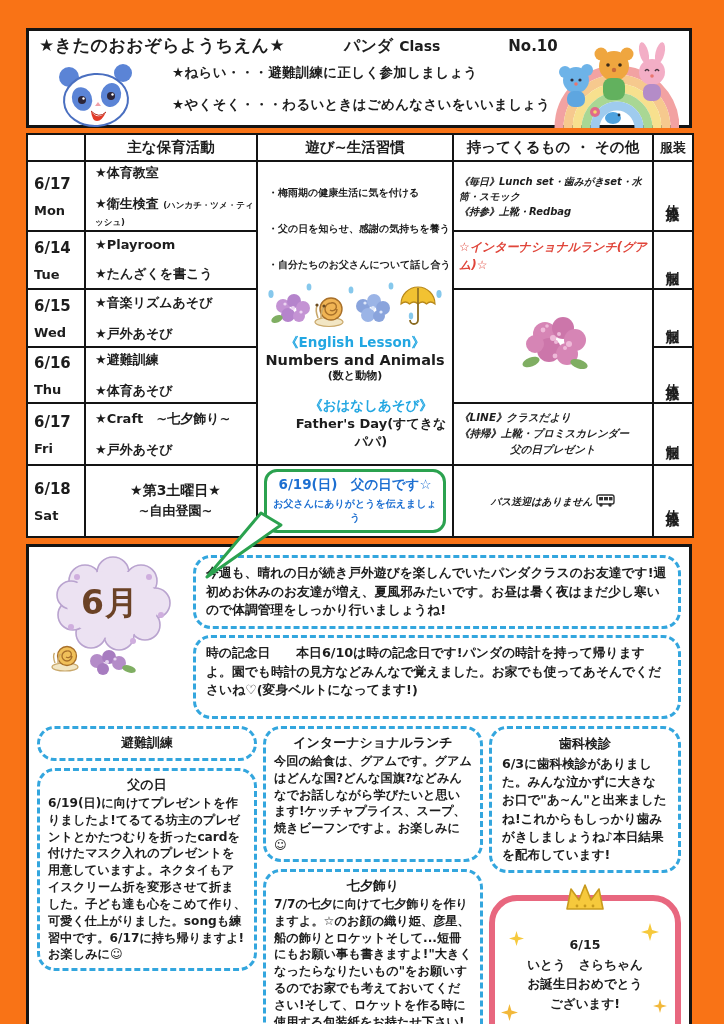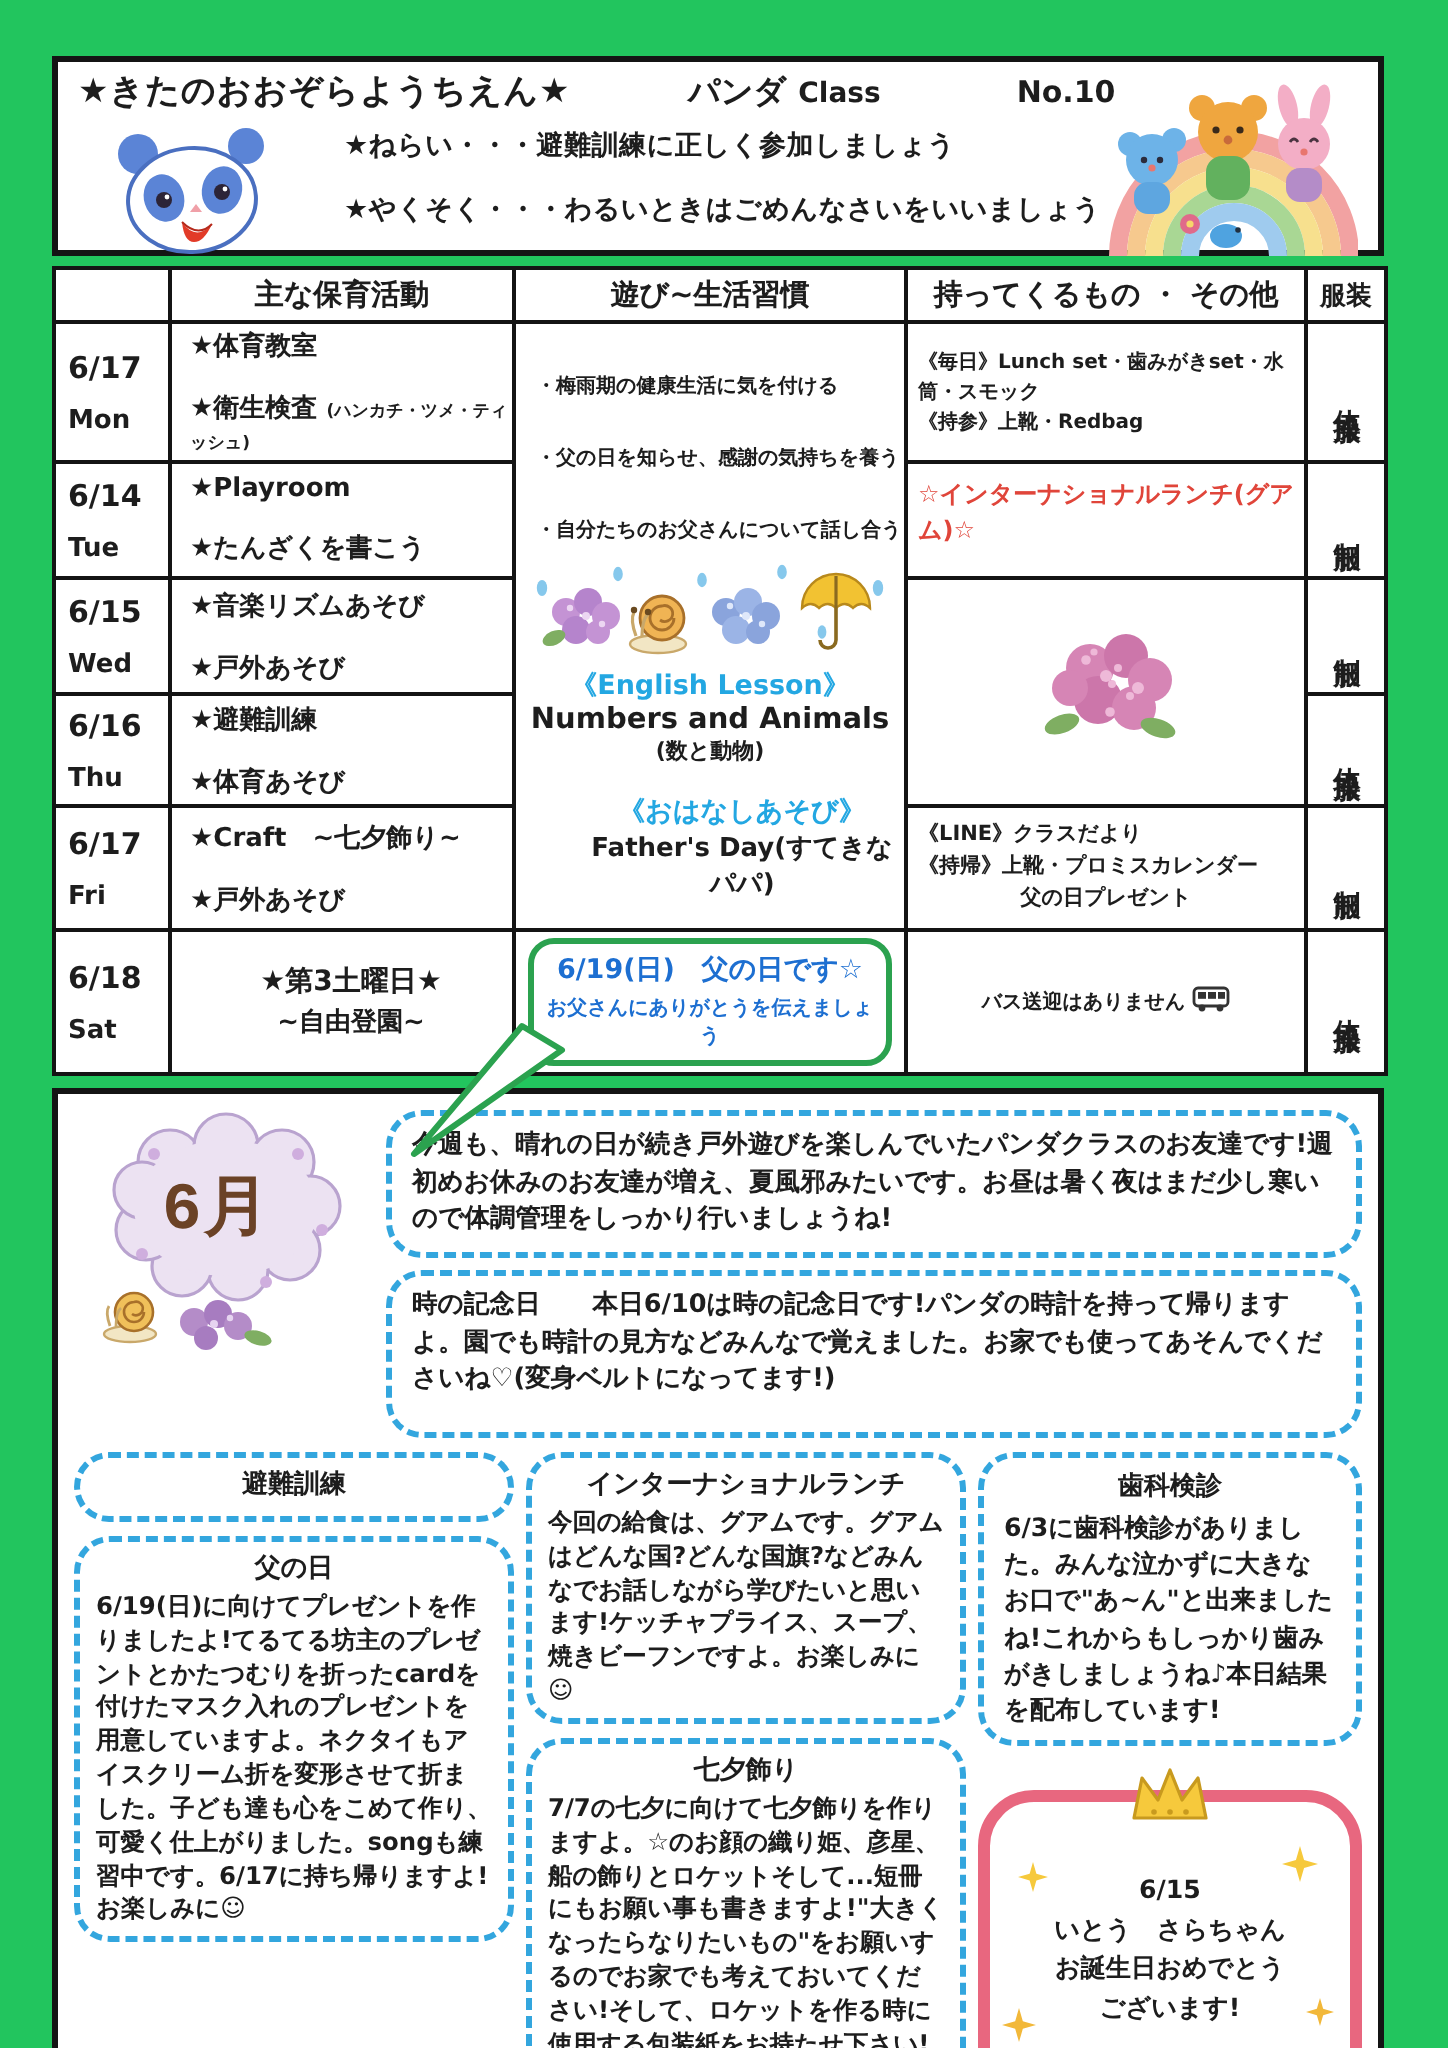--- a/index.html
+++ b/index.html
@@ -1,19 +1,19 @@
 <!DOCTYPE html>
 <html><head>
 <meta charset="utf-8">
 <style>
   * { box-sizing: border-box; margin:0; padding:0; }
   html,body { background:#e9e7e2; }
   .page{
     width:724px;height:1024px;position:relative;margin:0 auto;
-    background:#22c55e;
+    background:#f97316;
     font-family:"DejaVu Sans","Liberation Sans",sans-serif;
     color:#1d1d1d;font-weight:700;overflow:hidden;
   }
   .content{position:absolute;left:26px;top:28px;width:666px;}
 
   
   .header-box{border:3px solid #141414;background:#fff;height:100px;padding:3px 10px 2px 10px;position:relative;}
   .header-top{display:flex;align-items:baseline;height:26px;}
   .school{font-size:17px;letter-spacing:.5px;width:305px;}
   .cls-jp{font-size:16px;}
@@ -42,37 +42,37 @@
   .act-center .act-line + .act-line{margin-top:2px;}
   td.playc{vertical-align:top;text-align:center;}
   .bullets{padding:10px 0 0 10px;text-align:left;font-size:10px;}
   .bullets div + div{margin-top:22px;}
   .rain-row{margin:10px 0 2px 0;}
   .eng-title,.oha-title{color:#23a7e2;font-size:13.5px;}
   .eng-l1{font-size:14.5px;}
   .eng-l2{font-size:11px;}
   .oha-block{margin-top:14px;margin-left:32px;}
   .oha-l1{font-size:13px;}
-  td.bringc{padding:3px 5px;font-size:10px;line-height:1.5;}
+  td.bringc{padding:3px 5px;font-size:10px;line-height:1.5;font-style:italic;}
   .bring-line{display:block;}
   .bring-special{color:#e0453a;font-size:12px;}
   .bring-center{text-align:center;font-size:12px;}
   td.dressc{text-align:center;}
   .dress-v{writing-mode:vertical-rl;text-orientation:upright;font-size:13.5px;letter-spacing:3px;display:inline-block;}
   .hydr-cell{text-align:center;vertical-align:middle;}
   .bubble{width:182px;margin:3px auto;border:3px solid #2ba24f;border-radius:13px;padding:4px 4px 5px 4px;background:#fff;}
   .bubble-l1{color:#1d6fd1;font-size:13.5px;display:block;}
   .bubble-l2{color:#1d6fd1;font-size:10px;display:block;margin-top:3px;}
 
   
   .bottom-box{border:3px solid #141414;background:#fff;margin-top:6px;padding:8px;position:relative;height:500px;}
   .tail-svg{position:absolute;left:168px;top:-36px;z-index:6;}
   .rowA{display:flex;gap:4px;}
   .june-badge{width:152px;height:122px;position:relative;flex:none;}
-  .june-label{position:absolute;left:44px;top:26px;font-size:33px;color:#6b4226;letter-spacing:1px;font-family:Liberation Mono, monospace;}
+  .june-label{position:absolute;left:44px;top:26px;font-size:33px;color:#6b4226;letter-spacing:1px;}
   .rowA-stack{flex:1;display:flex;flex-direction:column;gap:6px;}
   .dash-box{border:3px dashed #33a6de;border-radius:18px;background:#fff;padding:6px 10px;font-size:12.8px;line-height:1.45;}
   .news-box{min-height:74px;}
   .tokino-box{min-height:84px;}
   .t-title{margin-right:26px;}
   .nb-title{text-align:center;font-size:13px;margin-bottom:1px;}
   .rowB{display:flex;gap:6px;margin-top:7px;align-items:flex-start;}
   .left-wrap{width:446px;flex:none;}
   .two-cols{display:flex;gap:6px;align-items:flex-start;}
   .colA,.colB{width:220px;flex:none;display:flex;flex-direction:column;gap:7px;}

